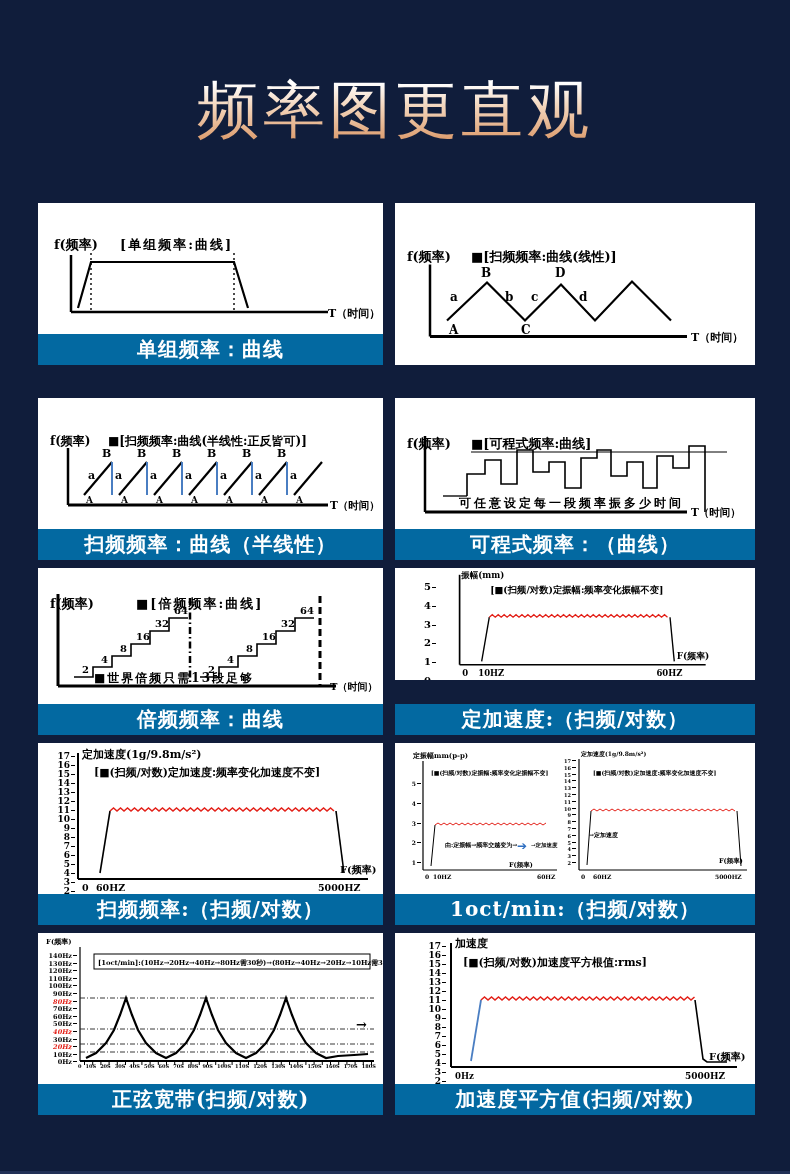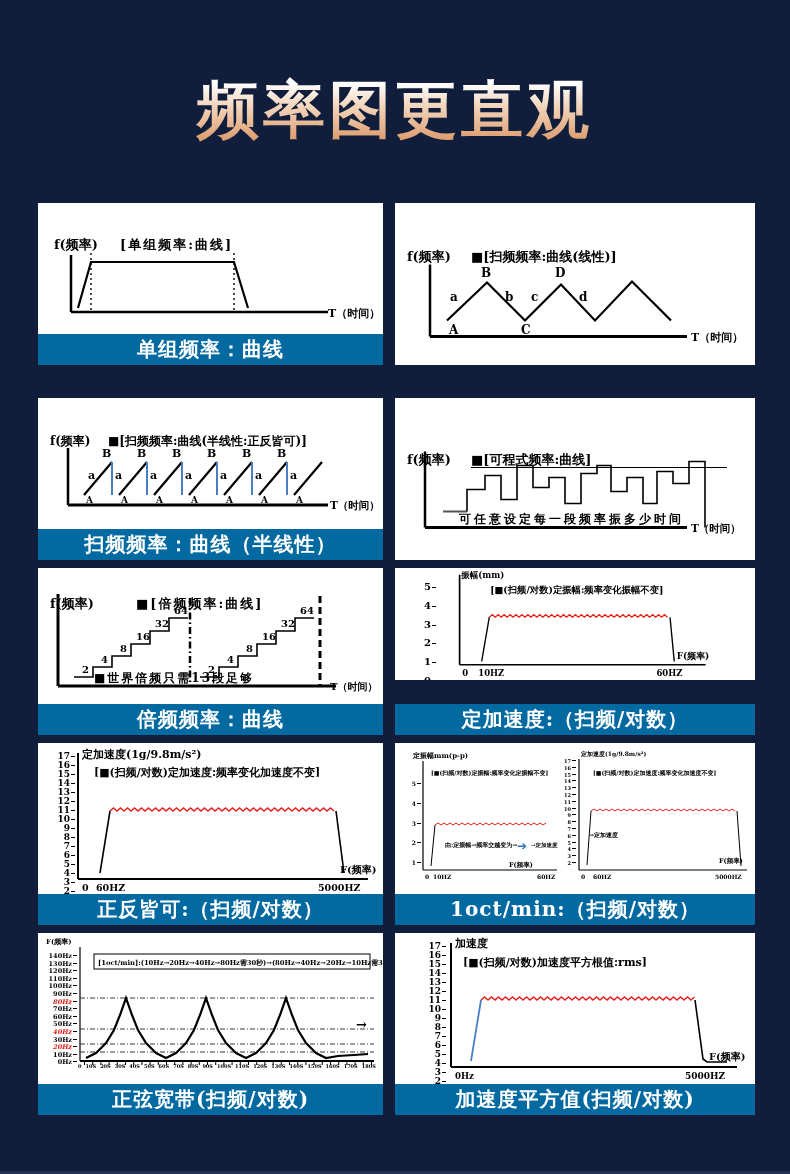--- a/index.html
+++ b/index.html
@@ -1,17 +1,17 @@
 <!DOCTYPE html>
 <html><head>
 <meta charset="utf-8">
 <style>
   html,body{margin:0;padding:0;}
   body{width:790px;height:1174px;background:#101d3b;position:relative;font-family:"DejaVu Sans",sans-serif;overflow:hidden;}
-  .main-title{position:absolute;top:68px;left:0;width:790px;text-align:center;font-size:62px;font-weight:700;letter-spacing:4px;
+  .main-title{position:absolute;top:68px;left:0;width:790px;text-align:center;font-size:62px;font-weight:400;letter-spacing:4px;
     color:#edbd97;background:linear-gradient(180deg,#ffffff 18%,#f3d6bd 45%,#dd9e70 85%);
     -webkit-background-clip:text;background-clip:text;-webkit-text-fill-color:transparent;}
   .panel{position:absolute;display:flex;flex-direction:column;}
   .chart{background:#ffffff;flex:1;position:relative;overflow:hidden;}
   .chart svg{position:absolute;inset:0;width:100%;height:100%;}
   .cap{height:31px;background:#0369a1;color:#ffffff;display:flex;align-items:center;justify-content:center;
     font-family:"DejaVu Serif",serif;font-weight:bold;font-size:20px;letter-spacing:1px;white-space:nowrap;}
   #p0{left:38px;top:203px;width:345px;height:162px;}
   #p1{left:395px;top:203px;width:360px;height:162px;}
   #p2{left:38px;top:398px;width:345px;height:162px;}
@@ -154,20 +154,21 @@
       <text x="76" y="48" class="ct s13">■[可程式频率:曲线]</text>
       <path d="M76 52 H332" stroke="#000" stroke-width="1" fill="none"></path>
       <path d="M30 36 V112" class="ax"></path>
       <path d="M30 112 H292" class="ax3"></path>
       <path d="M48 96 H72" stroke="#555" stroke-width="2" fill="none"></path>
       <polyline class="wf16" points="72,96 72,74 90,74 90,60 106,60 106,84 122,84 122,50 138,50 138,72 154,72 154,62 170,62 170,88 186,88 186,58 202,58 202,50 216,50 216,76 232,76 232,62 248,62 248,88 262,88 262,56 278,56 278,68 294,68 294,46 310,46 310,112"></polyline>
       <text x="64" y="107" class="ct s12 ls3">可任意设定每一段频率振多少时间</text>
       <text x="296" y="116" class="ct s105">T（时间）</text>
     </svg>
   </div>
+  <div class="cap">可程式频率：（曲线）</div>
 </div>
 
 <div class="panel" id="p4">
   <div class="chart">
     <svg viewBox="0 0 345 132">
       <text x="12" y="38" class="ct s13">f(频率)</text>
       <text x="98" y="38" class="ct s13 ls2">■[倍频频率:曲线]</text>
       <path d="M20 24 V116" class="ax3"></path>
       <path d="M20 116 H298" class="ax3"></path>
       <polyline class="wf16" points="36,107 55,107 55,97 74,97 74,86 93,86 93,74 112,74 112,61 131,61 131,48 150,48"></polyline>
@@ -251,21 +252,21 @@
         <span>9</span>
         <span>8</span>
         <span>7</span>
         <span>6</span>
         <span>5</span>
         <span>4</span>
         <span>3</span>
         <span>2</span>
       </div>
   </div>
-  <div class="cap">正反皆可:（扫频/对数）</div>
+  <div class="cap">扫频频率:（扫频/对数）</div>
 </div>
 
 <div class="panel" id="p7">
   <div class="chart">
     <svg viewBox="0 0 360 147">
       <g>
         <text x="18" y="13" class="ct s7">定振幅mm(p-p)</text>
         <text x="36" y="30" class="ct s6">[■(扫频/对数)定振幅:频率变化定振幅不变]</text>
         <path d="M28 16 V125" class="ax1"></path>
         <path d="M28 125 H162" class="ax1"></path>

